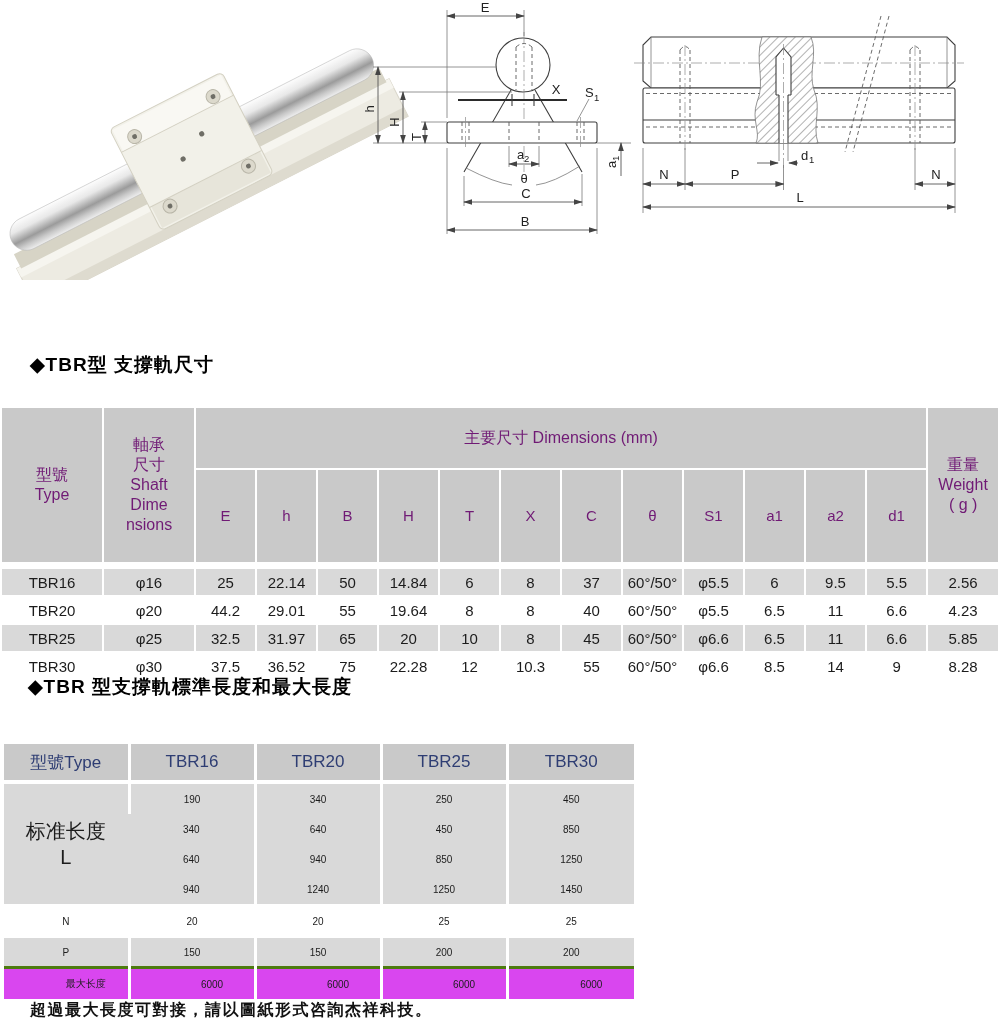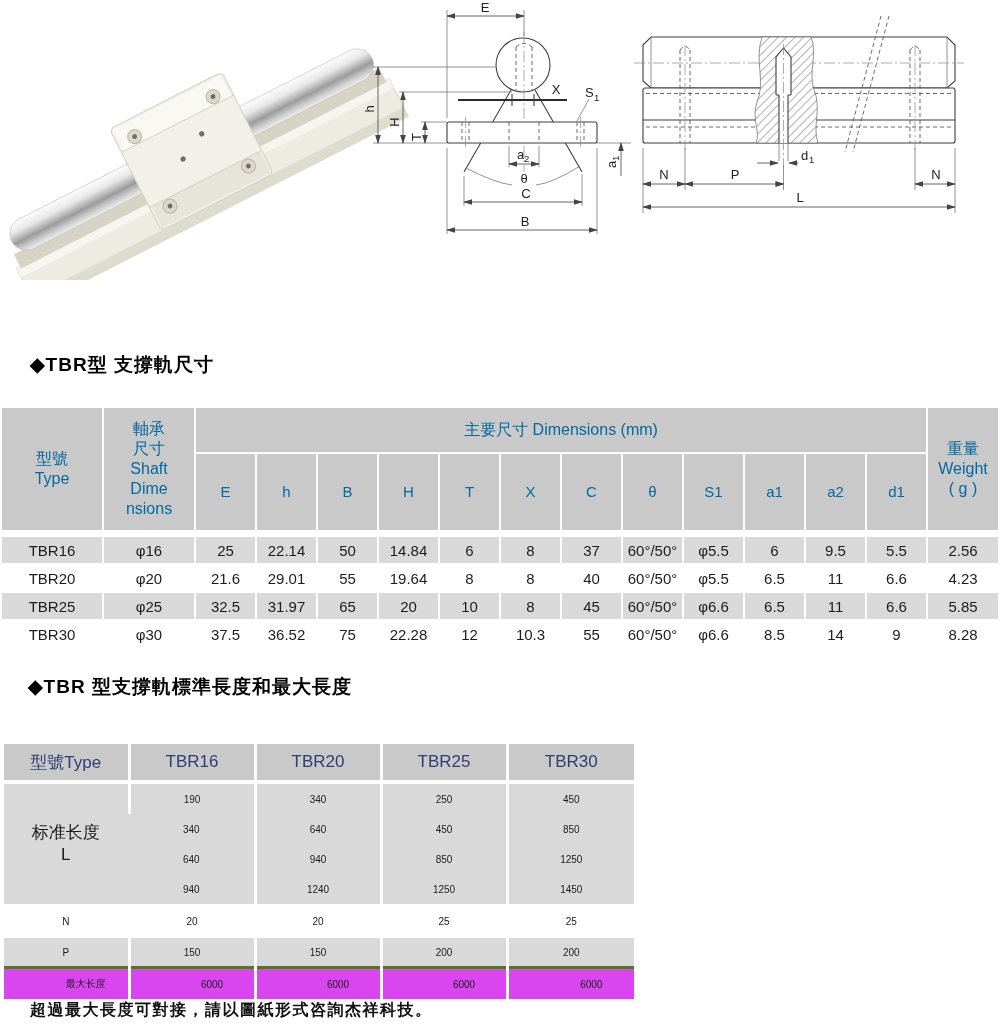--- a/index.html
+++ b/index.html
@@ -7,41 +7,41 @@
        font-family:"Liberation Sans",sans-serif;color:#1c1c1c;}
   .top-art{position:absolute;top:0;left:0;}
   .sec-title{position:absolute;font-size:19px;font-weight:bold;color:#000;letter-spacing:1px;}
   #sec1{top:352px;left:30px;}
   #sec2{top:674px;left:28px;}
   .pre{white-space:pre-line;}
 
   
   table.dims{position:absolute;top:406px;left:0;width:1000px;table-layout:fixed;
              border-collapse:separate;border-spacing:2px;}
-  table.dims th{background:#c9c9c9;color:#0369a1;font-weight:normal;font-size:15px;
-                text-align:center;vertical-align:middle;padding:0;line-height:1.25;margin-top:36px;}
+  table.dims th{background:#c9c9c9;color:#701a75;font-weight:normal;font-size:15px;
+                text-align:center;vertical-align:middle;padding:8px;line-height:1.25;margin-top:36px;}
   table.dims tr.h1 th{height:44px;font-size:16px;}
   table.dims tr.h2 th{height:76px;}
   table.dims td{height:26px;text-align:center;font-size:15px;color:#1c1c1c;padding:0;}
   table.dims tr.odd td{background:#d9d9d9;}
   table.dims tr.gap td{height:3px;background:none;}
 
   
   table.len{position:absolute;top:744px;left:4px;width:630px;table-layout:fixed;
             border-collapse:collapse;}
   table.len th{background:#c9c9c9;color:#2e3d73;font-weight:normal;font-size:17px;
                height:34px;text-align:center;vertical-align:middle;border-bottom:4px solid #fff;}
   table.len td{text-align:center;font-size:10px;padding:0;vertical-align:middle;}
   table.len th + th, table.len td + td{border-left:3px solid #fff;}
   table.len td.lbl{border-left:none;}
   table.len tr.std td{background:#d9d9d9;height:30px;}
   table.len tr.rn td{background:#fff;height:28px;border-top:3px solid #fff;}
   table.len tr.rp td{background:#d9d9d9;height:28px;border-top:3px solid #fff;}
   table.len tr.rm td{background:#d946ef;height:30px;border-top:3px solid #4d7c0f;padding-left:40px;}
-  table.len td.lbl{background:#d9d9d9;font-size:17px;line-height:1.3;}
+  table.len td.lbl{background:#d9d9d9;font-size:20px;line-height:1.3;}
 
   .footer-note{position:absolute;top:1000px;left:30px;font-size:16px;font-weight:600;
                color:#111;letter-spacing:1.5px;}
 
   
   .ln{stroke:#3f3f3f;stroke-width:1.1;fill:none;}
   .lnw{stroke:#3f3f3f;stroke-width:1.1;fill:#fff;}
   .thin{stroke:#787878;stroke-width:0.8;fill:none;}
   .bold{stroke:#2b2b2b;stroke-width:1.9;fill:none;}
   .dash{stroke:#5a5a5a;stroke-width:0.9;stroke-dasharray:4 3;fill:none;}
@@ -256,21 +256,21 @@
     <td>60°/50°</td>
     <td>φ5.5</td>
     <td>6</td>
     <td>9.5</td>
     <td>5.5</td>
     <td>2.56</td>
   </tr>
   <tr>
     <td>TBR20</td>
     <td>φ20</td>
-    <td>21.6</td>
+    <td>44.2</td>
     <td>29.01</td>
     <td>55</td>
     <td>19.64</td>
     <td>8</td>
     <td>8</td>
     <td>40</td>
     <td>60°/50°</td>
     <td>φ5.5</td>
     <td>6.5</td>
     <td>11</td>

